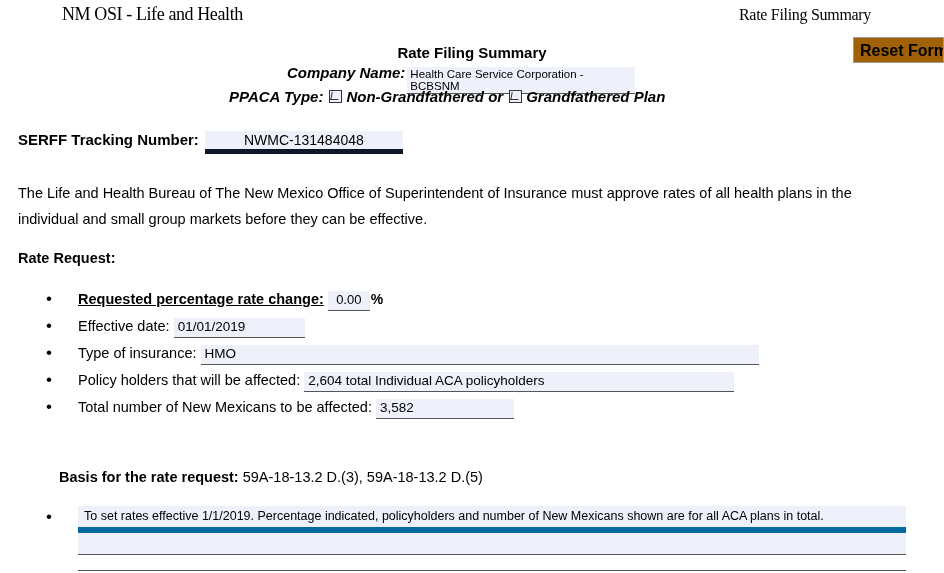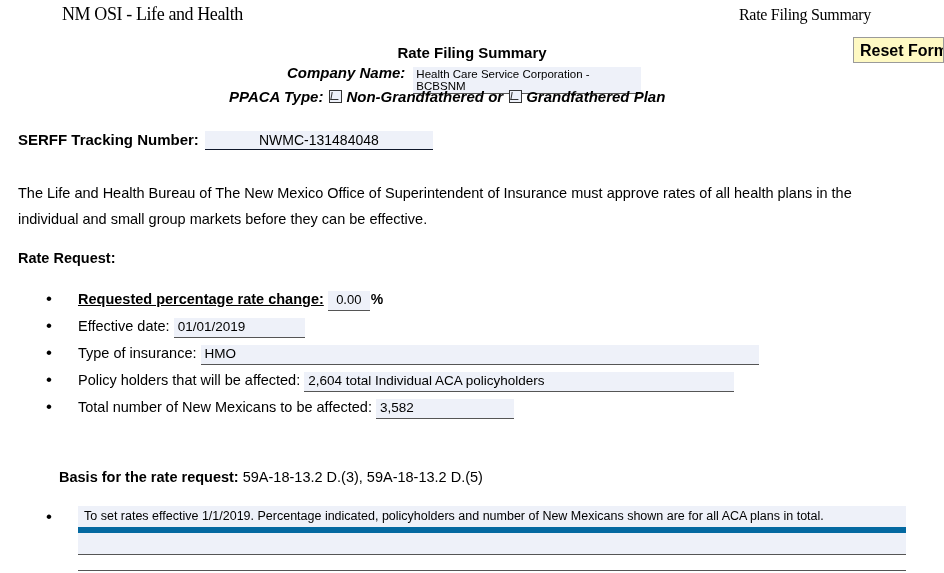--- a/index.html
+++ b/index.html
@@ -36,21 +36,21 @@
     letter-spacing: -0.3px;
     white-space: nowrap;
   }
 
   .reset-btn {
     position: absolute;
     left: 853px;
     top: 37px;
     width: 91px;
     height: 26px;
-    background: #fef9c3;
+    background: #a16207;
     border: 1px solid #9a9a9a;
     color: #000;
     font-size: 16px;
     font-weight: bold;
     font-family: "Liberation Sans", sans-serif;
     text-align: left;
     padding-left: 6px;
     line-height: 26px;
     overflow: hidden;
     white-space: nowrap;
@@ -76,21 +76,21 @@
     display: flex;
     align-items: baseline;
   }
   .company-label {
     font-size: 15px;
     font-weight: bold;
     font-style: italic;
     white-space: nowrap;
   }
   .company-field {
-    margin-left: 8px;
+    margin-left: 2px;
     width: 228px;
     background: #eef1f9;
     border-bottom: 1px solid #555;
     font-size: 11.5px;
     padding: 1px 3px 1px 3px;
     color: #000;
     box-sizing: border-box;
   }
 
   .ppaca-row {
@@ -135,23 +135,23 @@
     align-items: baseline;
     text-align: center;
   }
   .serff-label {
     font-size: 15px;
     font-weight: bold;
     white-space: nowrap;
   }
   .serff-field {
     margin-left: 6px;
-    width: 228px;
-    background: #eef1f9;
-    border-bottom: 1px solid #0f172a;
+    width: 198px;
+    background: #eef1f9;
+    border-bottom: 5px solid #0f172a;
     font-size: 14px;
     padding: 1px 4px;
     box-sizing: border-box;
   }
 
   
   .para {
     position: absolute;
     left: 18px;
     top: 180px;

